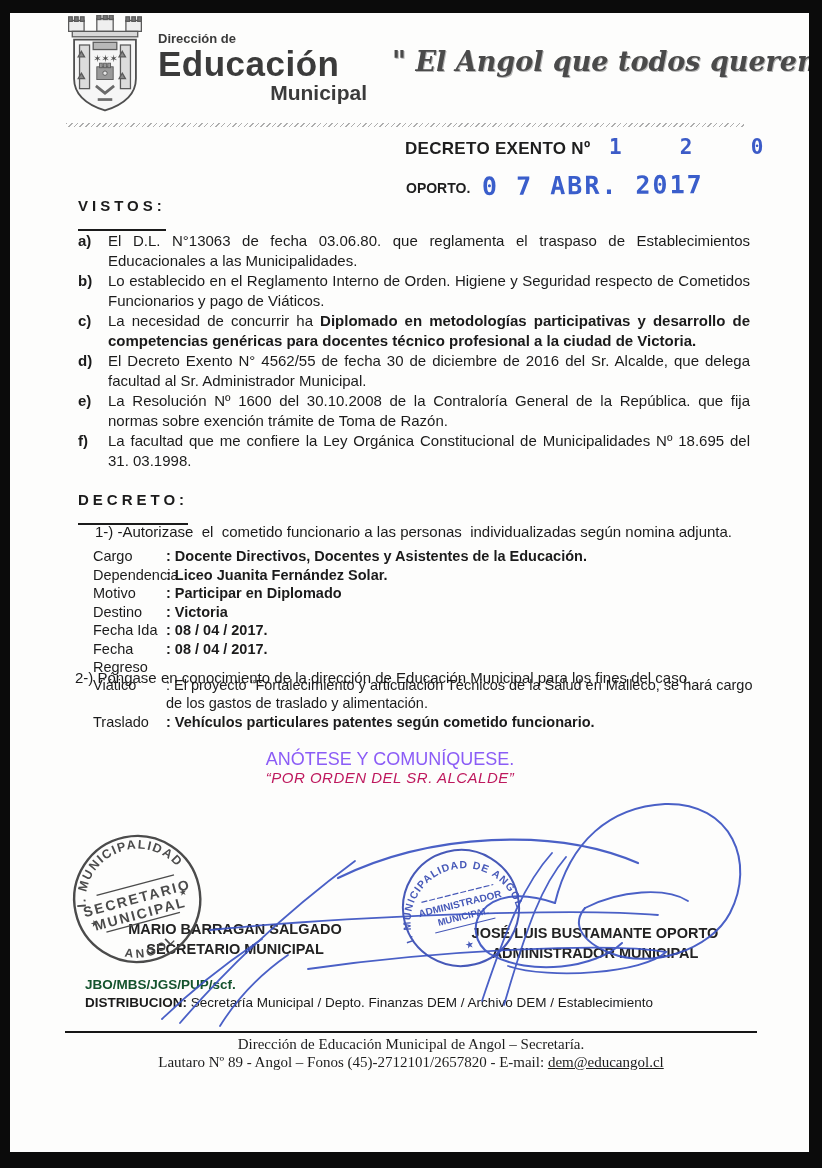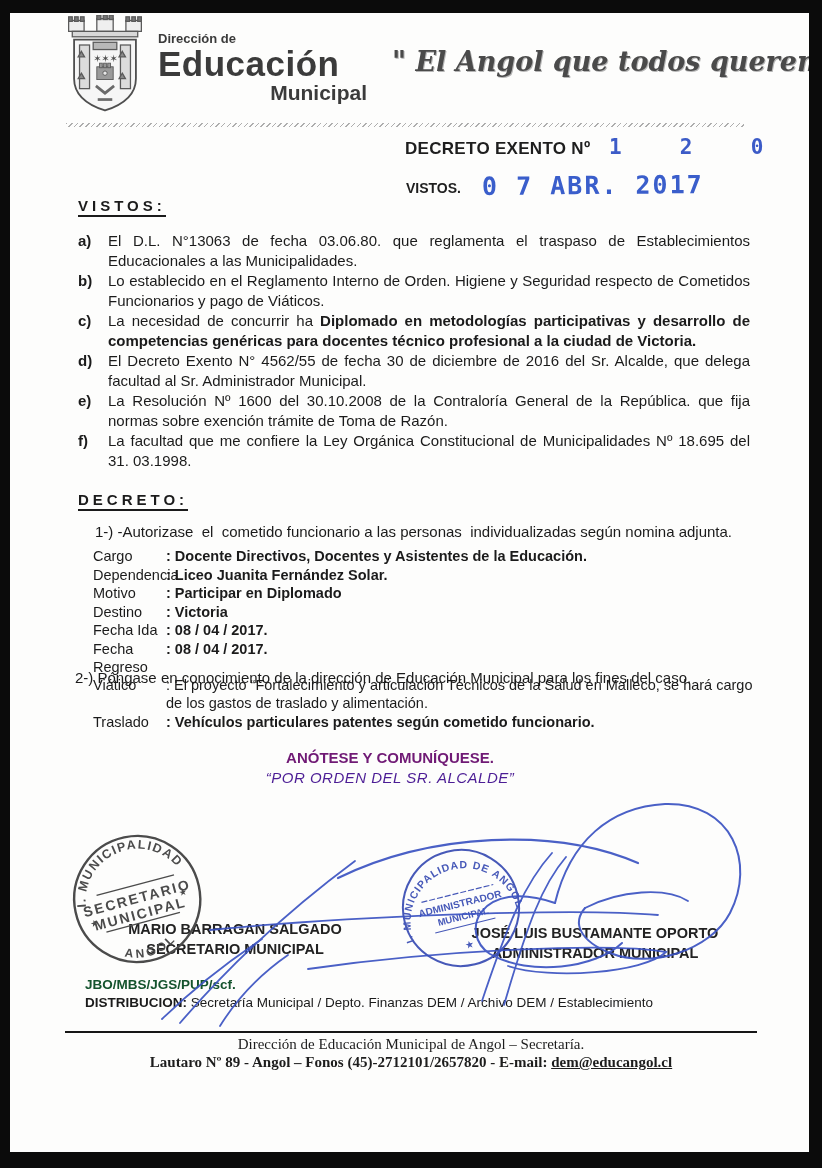--- a/index.html
+++ b/index.html
@@ -19,37 +19,37 @@
   
   .dec-title { font-size:17px; font-weight:bold; color:#1e1e1e; letter-spacing:.3px; }
   .stamp-num { font-family:"DejaVu Sans Mono", monospace; font-size:21px; font-weight:bold;
                color:#3c5bc7; letter-spacing:11px; }
   .place { font-size:14px; font-weight:bold; color:#1e1e1e; }
   .date-stamp { font-family:"DejaVu Sans Mono", monospace; font-size:25px; font-weight:bold;
                 color:#3a5ecb; letter-spacing:2px; transform:rotate(-.5deg); }
 
   
   .h-underline { display:inline-block; font-size:15px; font-weight:bold; color:#1b1b1b;
-                 letter-spacing:4px; border-bottom:2px solid #1b1b1b; padding-bottom:1px; }
+                 letter-spacing:4px; border-bottom:2px solid #1b1b1b; padding-bottom:15px; }
   .vlist { width:672px; }
   .vitem { display:flex; line-height:20px; font-size:15px; color:#1b1b1b; }
   .vletter { width:30px; flex:0 0 30px; font-weight:bold; }
   .vtext { flex:1; text-align:justify; }
   .b { font-weight:bold; }
   .pre { white-space:pre-wrap; }
   .body15 { font-size:15px; color:#1b1b1b; line-height:20px; }
 
   .frow { display:flex; line-height:18px; font-size:14.5px; color:#1b1b1b; margin-bottom:0.5px; }
   .flabel { width:73px; flex:0 0 73px; }
   .fvalue { flex:1; font-weight:bold; max-width:592px; }
   .fvalue.normal { font-weight:normal; }
 
   .center { text-align:center; }
-  .anotese { font-size:15px; font-weight:bold; color:#701a75; }
-  .pororden { font-size:15px; font-style:italic; color:#4c1d95; letter-spacing:.5px; }
+  .anotese { font-size:18px; font-weight:normal; color:#8b5cf6; }
+  .pororden { font-size:15px; font-style:italic; color:#be185d; letter-spacing:.5px; }
 
   .sig-name { font-size:14.5px; font-weight:bold; color:#222; line-height:20px; text-align:center; }
 
   .initials { font-size:13.5px; font-weight:bold; color:#14532d; }
   .distrib { font-size:13.5px; color:#1b1b1b; }
 
   .foot-line { border-top:2px solid #161616; }
   .footer-text { font-family:"Liberation Serif", serif; font-size:15px; color:#1d1d1d; text-align:center; }
   .u { text-decoration:underline; }
 
@@ -116,21 +116,21 @@
 
   <div class="abs hatch" style="left:56px; top:110px; width:678px;"></div>
 
   <div class="abs" style="left:395px; top:122px; white-space:nowrap;">
     <span class="dec-title">DECRETO EXENTO Nº</span>
     <span class="stamp-num" style="margin-left:14px;">1  2  0  7</span>
     
     
   </div>
 
-  <div class="abs place" style="left:396px; top:167px;">VISTOS.</div>
+  <div class="abs place" style="left:396px; top:167px;">OPORTO.</div>
   <div class="abs date-stamp" style="left:472px; top:158px;">0 7 ABR. 2017</div>
 
   <div class="abs" style="left:68px; top:184px;">
     <span class="h-underline">VISTOS:</span>
   </div>
 
   <div class="abs vlist" style="left:68px; top:218px;">
     <div class="vitem">
       <span class="vletter">a)</span>
       <span class="vtext"><span>El D.L. N°13063 de fecha 03.06.80. que reglamenta el traspaso de Establecimientos Educacionales a las Municipalidades.</span><span class="b"></span></span>
@@ -265,17 +265,17 @@
     </g>
   </svg>
 
   <div class="abs initials" style="left:75px; top:964px;">JBO/MBS/JGS/PUP/scf.</div>
   <div class="abs distrib" style="left:75px; top:982px;">
     <span class="b">DISTRIBUCION:</span><span> Secretaría Municipal / Depto. Finanzas DEM / Archivo DEM / Establecimiento</span>
   </div>
 
   <div class="abs foot-line" style="left:55px; top:1018px; width:692px;"></div>
   <div class="abs footer-text" style="left:55px; top:1023px; width:692px;">Dirección de Educación Municipal de Angol – Secretaría.</div>
-  <div class="abs footer-text" style="left:55px; top:1041px; width:692px;font-weight:bold;">
+  <div class="abs footer-text" style="left:55px; top:1041px; width:692px;">
     <span>Lautaro  Nº  89 - Angol – Fonos (45)-2712101/2657820 - E-mail:  </span><span class="u">dem@educangol.cl</span>
   </div>
 
 </div>
 
 </body></html>

